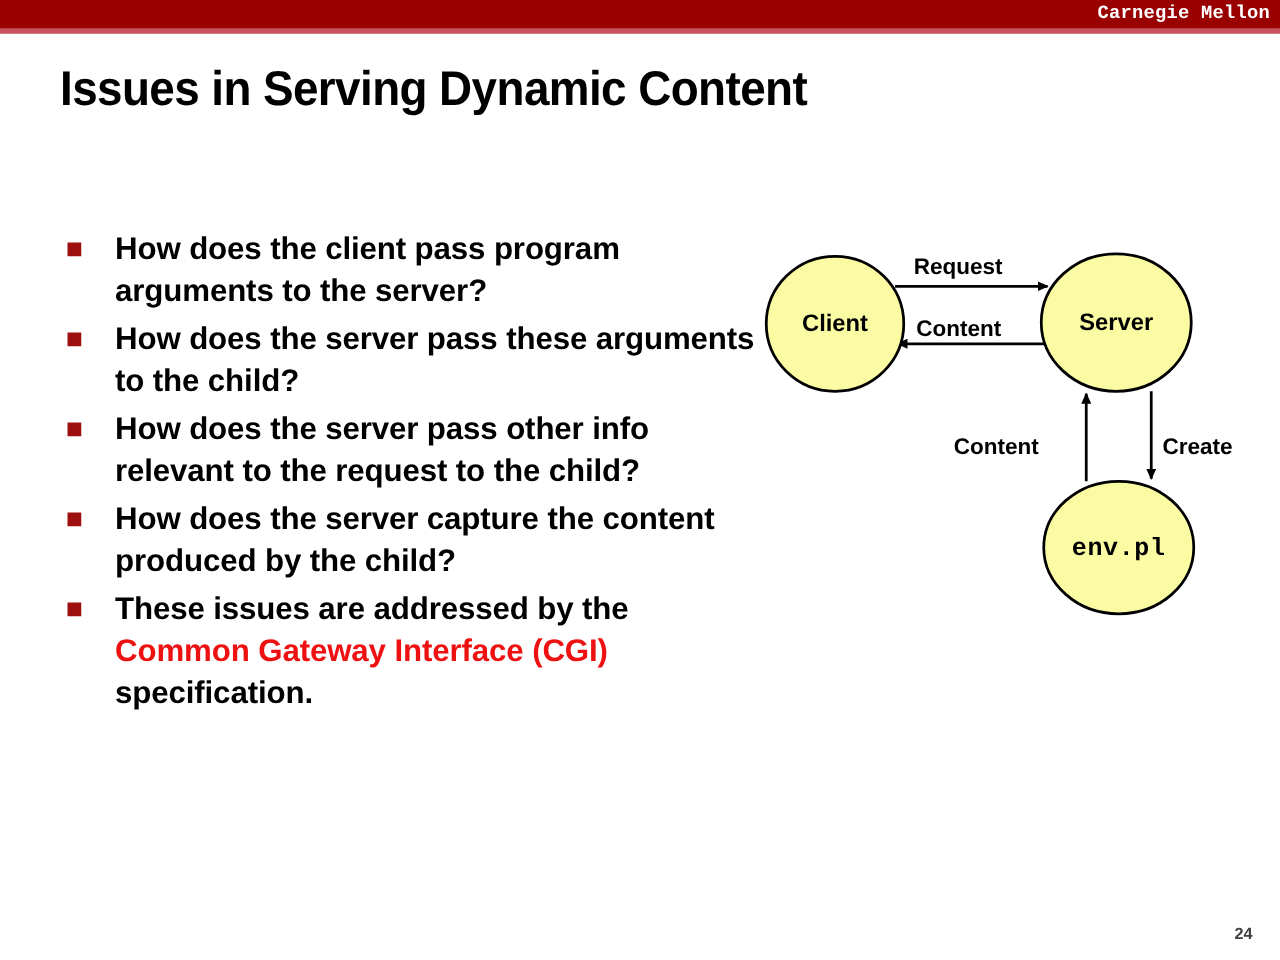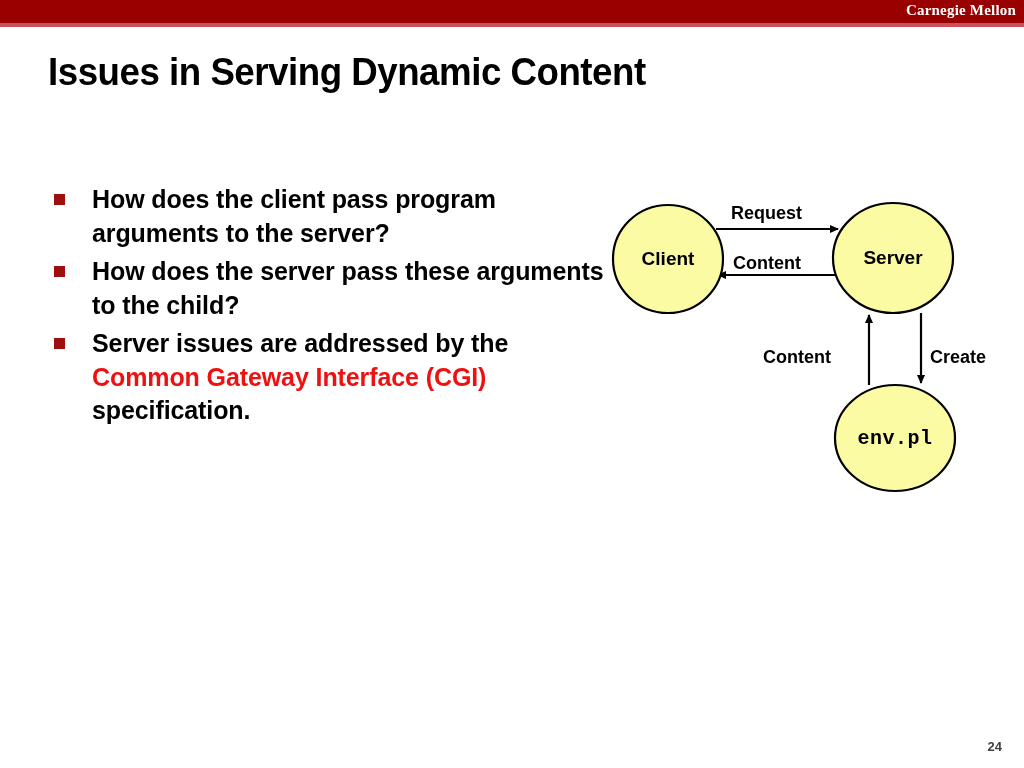--- a/index.html
+++ b/index.html
@@ -31,21 +31,21 @@
     top: 23px;
     width: 1024px;
     height: 4px;
     background: #c8505f;
   }
   #brand-label {
     position: absolute;
     right: 8px;
     top: 2px;
     color: #ffffff;
-    font-family: Liberation Serif, serif;
+    font-family: Liberation Mono, monospace;
     font-weight: bold;
     font-size: 15px;
     letter-spacing: 0.2px;
     white-space: nowrap;
   }
 
   
   #slide-title {
     position: absolute;
     left: 48px;
@@ -159,25 +159,33 @@
   <div class="bullet-item">
     <span class="bullet-marker"></span>
     <span class="bullet-text">How does the client pass program arguments to the server?</span>
   </div>
 
   <div class="bullet-item">
     <span class="bullet-marker"></span>
     <span class="bullet-text">How does the server pass these arguments to the child?</span>
   </div>
 
-
-
-  <div class="bullet-item">
-    <span class="bullet-marker"></span>
-    <span class="bullet-text"><span>Server issues are addressed by the </span><span class="accent-red">Common Gateway Interface (CGI)</span><span> specification.</span></span>
+  <div class="bullet-item">
+    <span class="bullet-marker"></span>
+    <span class="bullet-text">How does the server pass other info relevant to the request to the child?</span>
+  </div>
+
+  <div class="bullet-item">
+    <span class="bullet-marker"></span>
+    <span class="bullet-text">How does the server capture the content produced by the child?</span>
+  </div>
+
+  <div class="bullet-item">
+    <span class="bullet-marker"></span>
+    <span class="bullet-text"><span>These issues are addressed by the </span><span class="accent-red">Common Gateway Interface (CGI)</span><span> specification.</span></span>
   </div>
 
 </div>
 
 <div id="diagram">
   <svg width="410" height="330" viewBox="0 0 410 330" xmlns="http://www.w3.org/2000/svg">
     <defs>
       <marker id="arrowhead" markerWidth="9" markerHeight="8" refX="8" refY="4" orient="auto" markerUnits="userSpaceOnUse">
         <path d="M0,0 L9,4 L0,8 z" fill="#000000"></path>
       </marker>

